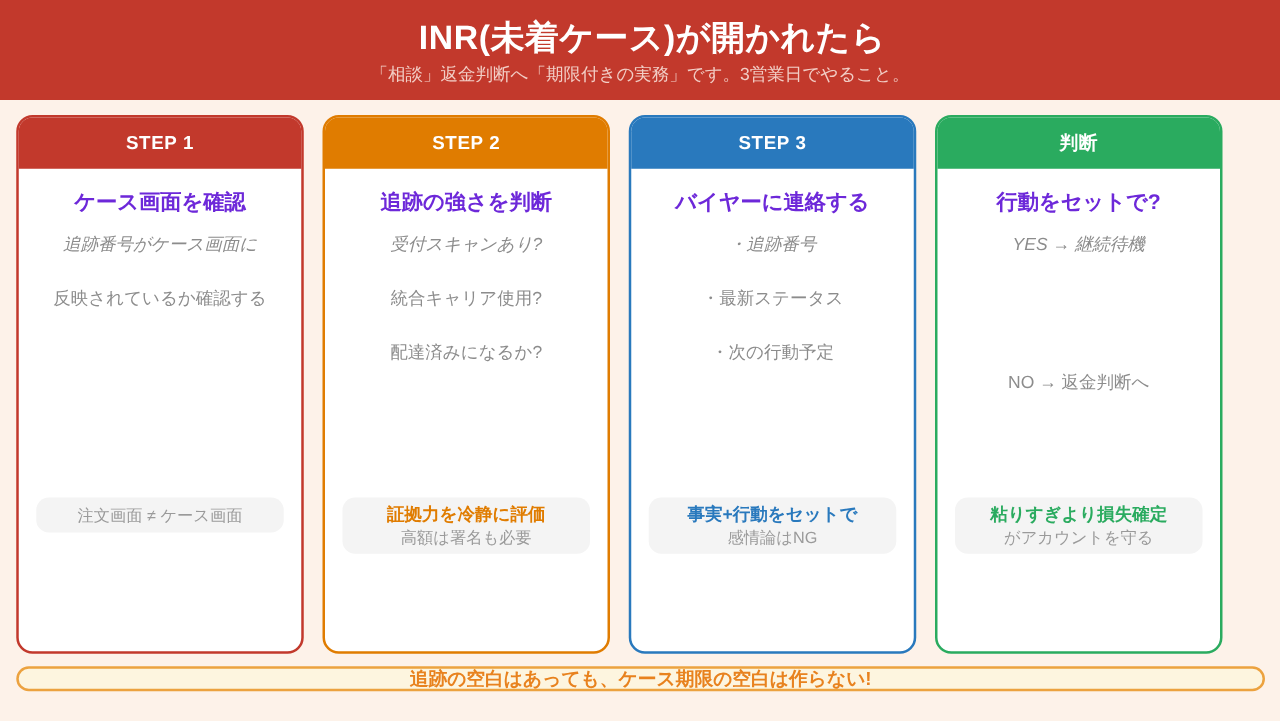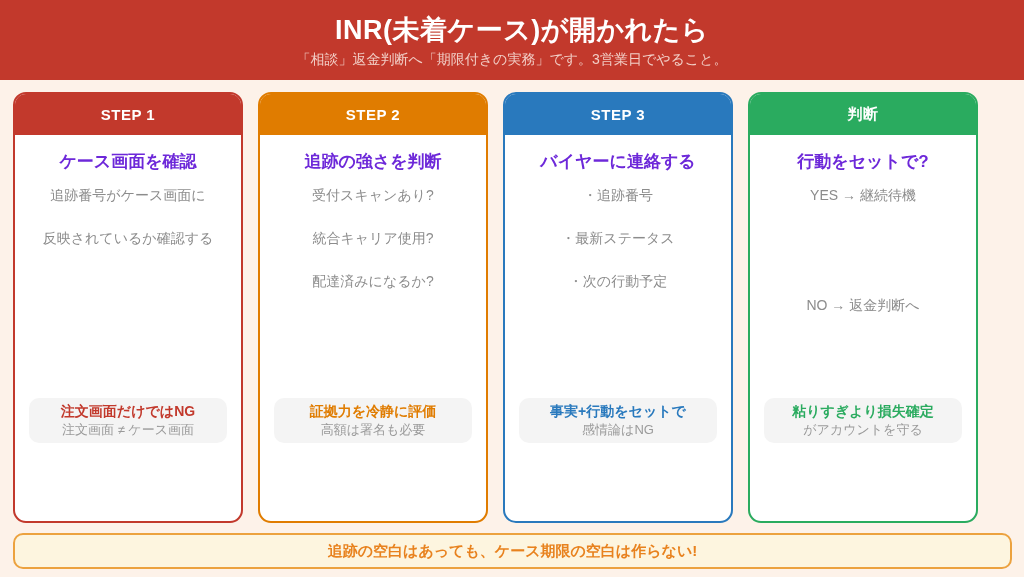--- a/index.html
+++ b/index.html
@@ -32,32 +32,32 @@
     color:#ffffff;font-weight:bold;font-size:15px;letter-spacing:.5px;
   }
   .card-title{
     margin-top:17px;text-align:center;
     font-size:17px;font-weight:bold;color:#6d28d9;line-height:22px;
   }
   .card-line{
     margin-top:24px;text-align:center;
     font-size:14px;color:#8c8c8c;line-height:19px;
   }
-  .card-line.first{margin-top:13px;}
+  .card-line.first{margin-top:13px;font-style:italic;}
   .card-line.gap{margin-top:91px;}
   .highlight{
     position:absolute;left:14px;right:14px;top:304px;
     background:#f4f4f4;border-radius:10px;
     padding:5px 4px 6px;text-align:center;
   }
   .hl-strong{font-size:14px;font-weight:bold;color:var(--c);line-height:17px;}
   .hl-sub{font-size:13px;color:#9a9a9a;line-height:15px;margin-top:2px;}
   
   .footer{
-    position:absolute;left:13px;right:12px;top:533px;height:36px;
+    position:absolute;left:13px;right:12px;top:533px;height:20px;
     border:2px solid;border-radius:10px;box-sizing:border-box;
     display:flex;align-items:center;justify-content:center;
     font-size:15px;font-weight:bold;
   }
 </style>
 </head>
 <body style="background: rgb(253, 242, 233);">
 
 <div class="banner" style="background: rgb(194, 57, 44);">
   <div class="banner-title" style="color: rgb(255, 255, 255); margin-left: 20px;">INR(未着ケース)が開かれたら</div>
@@ -67,21 +67,20 @@
 <div class="cards">
 
   <div class="card" style="--c: #c2392c;">
     <div class="card-head">
       <span>STEP 1</span>
     </div>
     <div class="card-title">ケース画面を確認</div>
     <div class="card-line first">追跡番号がケース画面に</div>
     <div class="card-line">反映されているか確認する</div>
     <div class="highlight">
-      <div class="hl-strong">注文画面だけではNG</div>
       <div class="hl-sub">注文画面 ≠ ケース画面</div>
     </div>
   </div>
 
   <div class="card" style="--c: #e07c00;">
     <div class="card-head">
       <span>STEP 2</span>
     </div>
     <div class="card-title">追跡の強さを判断</div>
     <div class="card-line first">受付スキャンあり?</div>

